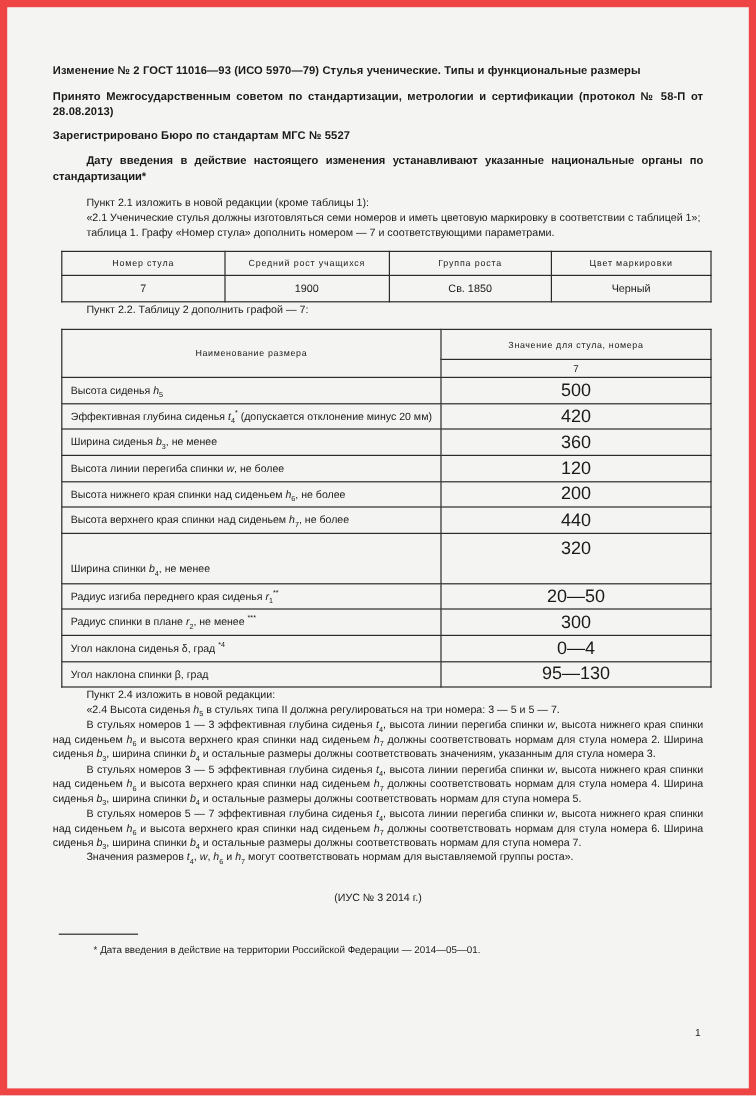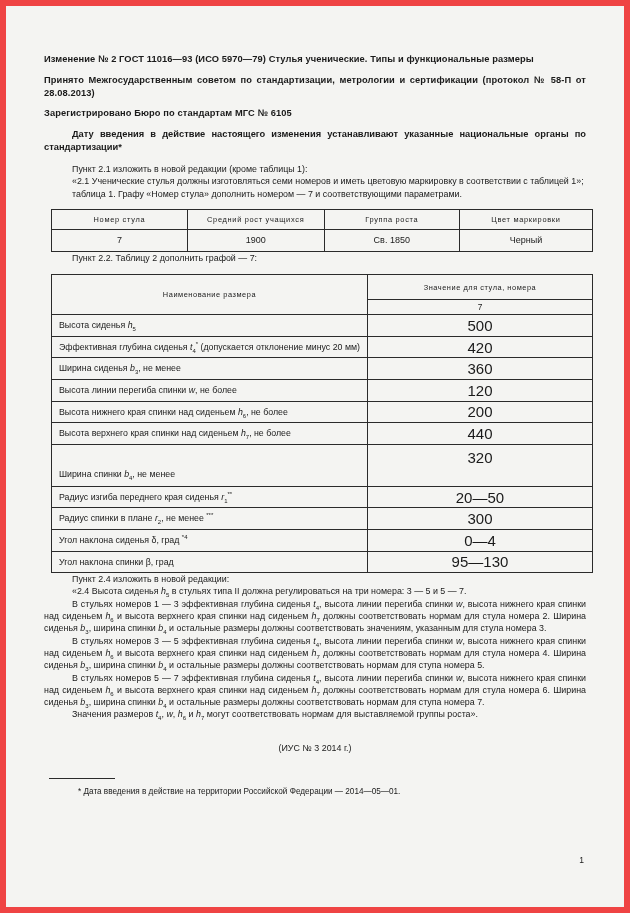--- a/index.html
+++ b/index.html
@@ -141,21 +141,21 @@
   }
 </style>
 </head>
 <body>
 
 <div class="page">
 
   <div>
     <div class="bold-head">Изменение № 2 ГОСТ 11016—93 (ИСО 5970—79) Стулья ученические. Типы и функциональные размеры</div>
     <div class="bold-head">Принято Межгосударственным советом по стандартизации, метрологии и сертификации (протокол № 58-П от 28.08.2013)</div>
-    <div class="bold-head">Зарегистрировано Бюро по стандартам МГС № 6105</div>
+    <div class="bold-head">Зарегистрировано Бюро по стандартам МГС № 5527</div>
     <div class="indent-head">Дату введения в действие настоящего изменения устанавливают указанные национальные органы по стандартизации*</div>
   </div>
 
   <div>
     <p class="body-par ind">Пункт 2.1 изложить в новой редакции (кроме таблицы 1):</p>
     <p class="body-par ind">«2.1 Ученические стулья должны изготовляться семи номеров и иметь цветовую маркировку в соответствии с таблицей 1»;</p>
     <p class="body-par ind">таблица 1. Графу «Номер стула» дополнить номером — 7 и соответствующими параметрами.</p>
   </div>
 
   <table class="gost t1">

